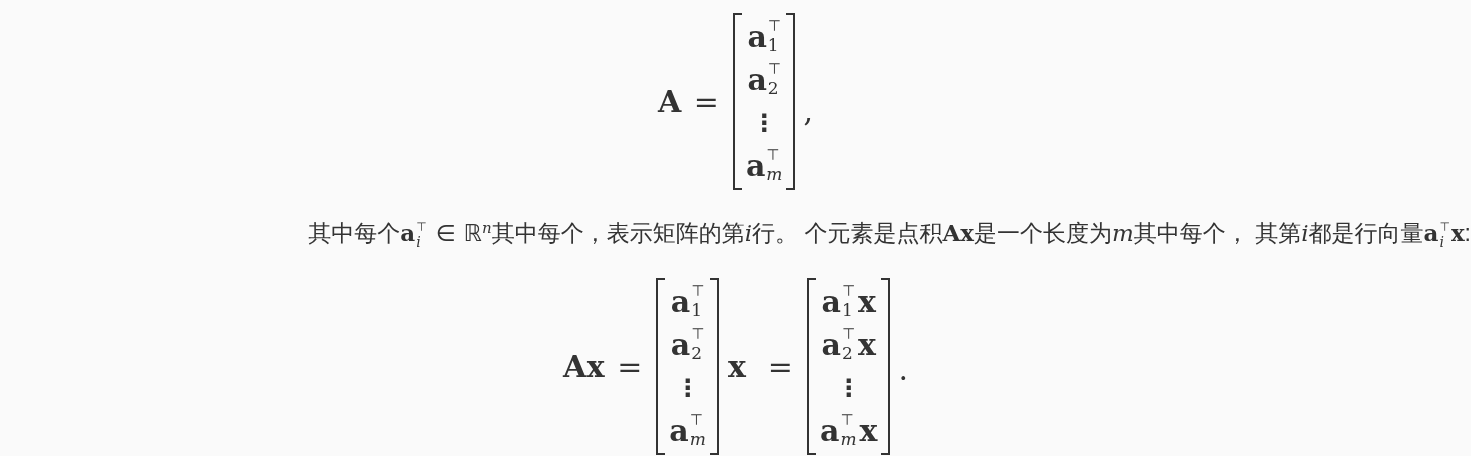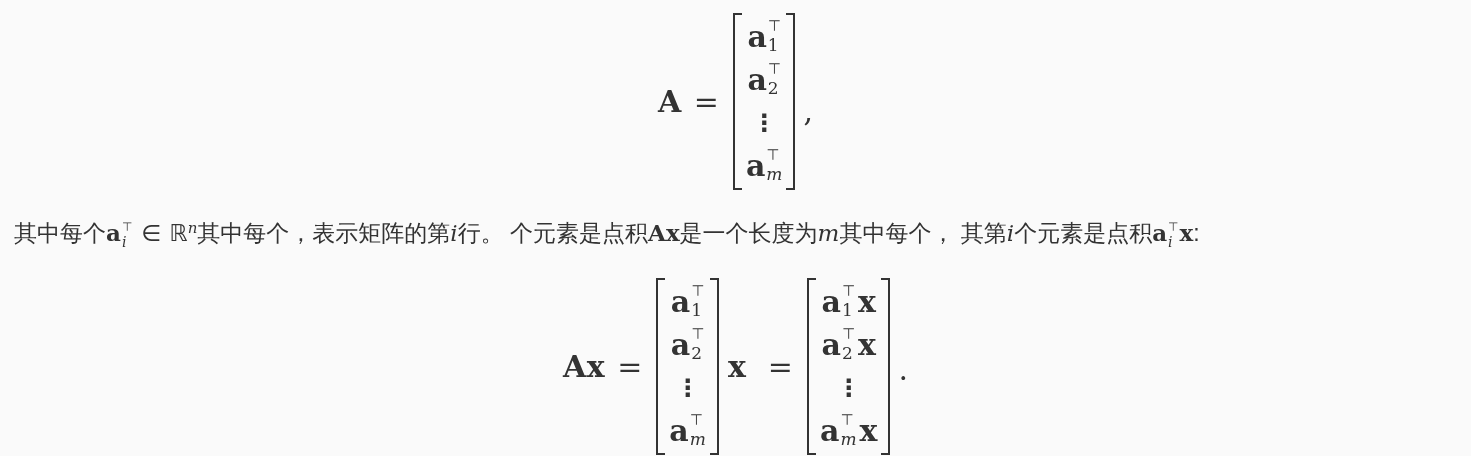--- a/index.html
+++ b/index.html
@@ -53,20 +53,21 @@
   .trail { margin-left: 6px; position: relative; }
   .trail-comma { top: 9px; }
   .trail-period { top: 3px; }
 
   
   .para {
     margin: 14px 0 0 14px;
     font-size: 23px;
     line-height: 46px;
     white-space: nowrap;
+    text-align: right;
   }
   .iser { font-family: "DejaVu Serif", serif; }
   .ibf  { font-weight: 700; }
   .iit  { font-style: italic; }
   .istack {
     display: inline-flex; flex-direction: column; align-items: flex-start;
     line-height: 1; vertical-align: middle;
     font-family: "DejaVu Serif", serif;
     margin: 0 1px;
   }
@@ -112,21 +113,21 @@
       </span>
     </span>
     <span class="bk bk-r"></span>
   </span>
   <span class="trail trail-comma">,</span>
 </div>
 
 <p class="para"><span>其中每个</span><span class="iser ibf">a</span><span class="istack">
       <span class="isup">⊤</span>
       <span class="isub iit">i</span>
-    </span><span class="isym">∈</span><span class="iset">ℝ</span><span class="ipow">n</span><span>其中每个，表示矩阵的第</span><span class="iser iit">i</span><span>行。 个元素是点积</span><span class="iser ibf">Ax</span><span>是一个长度为</span><span class="iser iit">m</span><span>其中每个， 其第</span><span class="iser iit">i</span><span>个元素是点积</span><span class="iser ibf">a</span><span class="istack">
+    </span><span class="isym">∈</span><span class="iset">ℝ</span><span class="ipow">n</span><span>其中每个，表示矩阵的第</span><span class="iser iit">i</span><span>行。 个元素是点积</span><span class="iser ibf">Ax</span><span>是一个长度为</span><span class="iser iit">m</span><span>其中每个， 其第</span><span class="iser iit">i</span><span>都是行向量</span><span class="iser ibf">a</span><span class="istack">
       <span class="isup">⊤</span>
       <span class="isub iit">i</span>
     </span><span class="iser ibf">x</span><span>:</span></p>
 
 <div class="eq eq2">
   <span class="lhs">Ax</span>
   <span class="rel">=</span>
   <span class="matrix">
     <span class="bk bk-l"></span>
     <span class="mcol">

